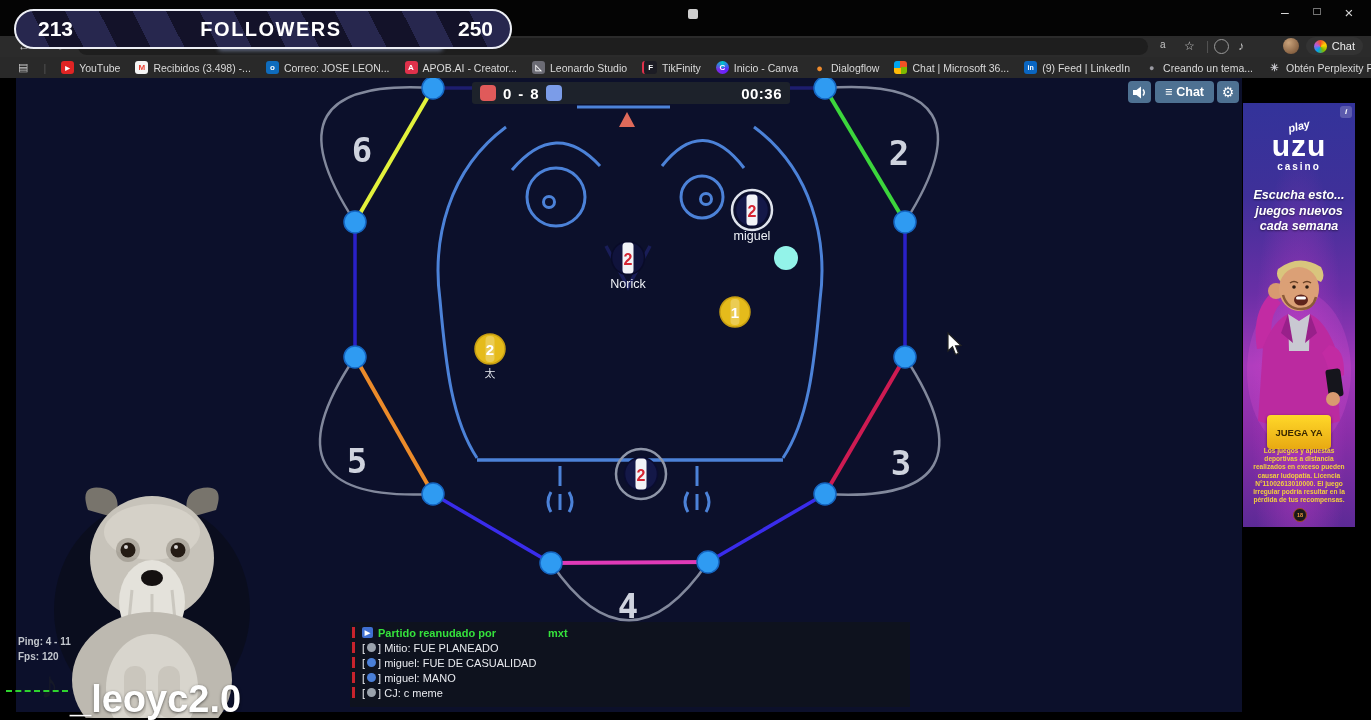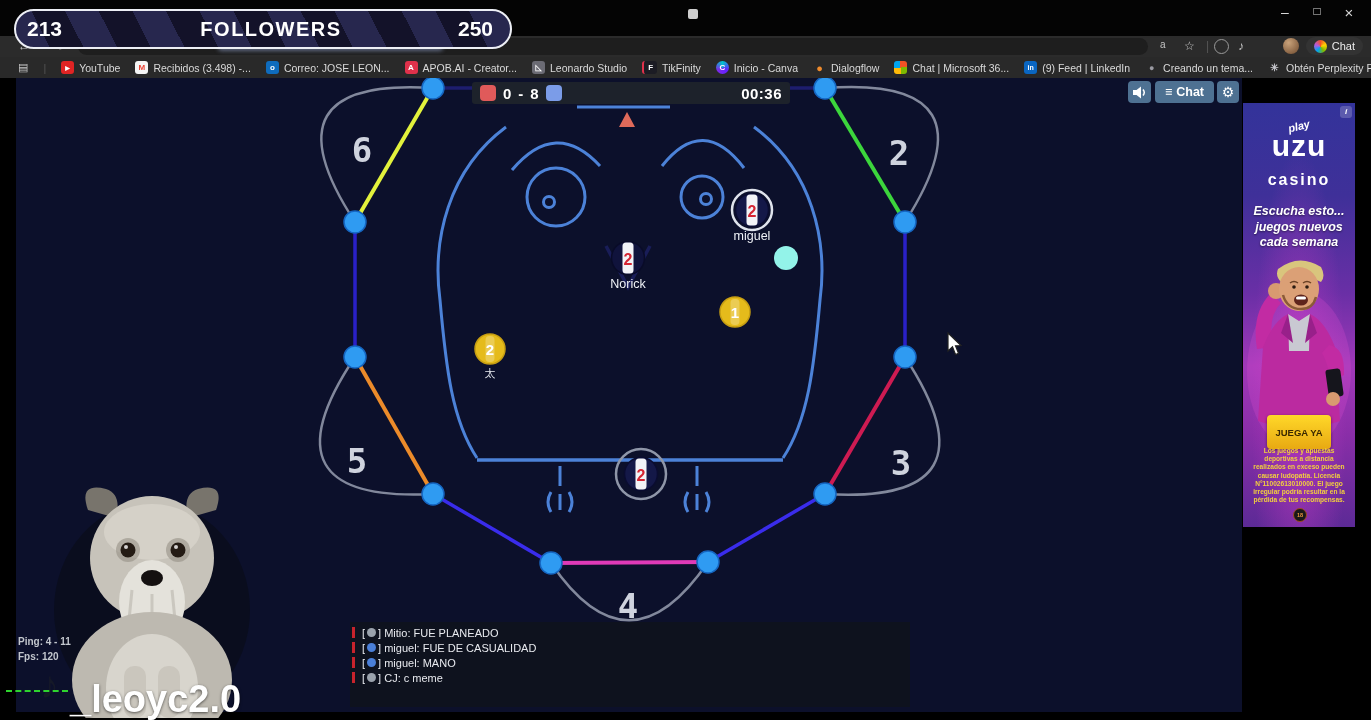--- a/index.html
+++ b/index.html
@@ -28,21 +28,21 @@
                 font-size:10.5px;color:#d9d9d9;overflow:hidden;}
   .bm{display:flex;align-items:center;gap:5px;flex:0 0 auto;}
   .fav{width:13px;height:13px;border-radius:3px;display:flex;align-items:center;justify-content:center;
        font-size:8px;font-weight:bold;color:#fff;flex:0 0 auto;}
   .bmdiv{color:#555;}
 
   
   #followers{left:14px;top:9px;width:494px;height:36px;border:2px solid #edeff5;border-radius:21px;
              background:repeating-linear-gradient(63deg,#27274e 0 30px,#131229 30px 60px);
              z-index:10;display:flex;align-items:center;color:#fff;font-weight:bold;}
-  #followers .cur{margin-left:11px;font-size:21px;}
+  #followers .cur{margin-left:22px;font-size:21px;}
   #followers .lbl{position:absolute;left:16px;right:0;text-align:center;font-size:20px;letter-spacing:1.5px;}
   #followers .goal{margin-left:auto;margin-right:17px;font-size:21px;}
 
   
   #gamebg{left:16px;top:78px;width:1226px;height:634px;background:#0c102b;z-index:1;}
   #field{left:16px;top:78px;width:1226px;height:634px;z-index:2;}
   #scorebar{left:472px;top:82px;width:318px;height:22px;background:#1d222b;border-radius:3px;z-index:3;
             display:flex;align-items:center;gap:7px;padding:0 8px;box-sizing:border-box;
             color:#fff;font-weight:bold;font-size:15px;}
   .teamchip{width:16px;height:16px;border-radius:4px;}
@@ -81,21 +81,21 @@
         radial-gradient(circle at 55% 70%,rgba(255,160,240,.28) 0 2px,transparent 3px),
         radial-gradient(ellipse at 50% 72%,rgba(210,60,200,.55),transparent 60%),
         linear-gradient(180deg,#33339a 0%,#3f3099 22%,#6a2fa6 45%,#a038b8 62%,#8a2ea8 78%,#5c2a96 100%);
       color:#fff;text-align:center;}
   #adinfo{position:absolute;right:3px;top:3px;width:12px;height:12px;border-radius:3px;
           background:rgba(255,255,255,.2);font-size:8px;line-height:12px;color:#fff;
           font-style:italic;font-weight:bold;}
   #brand{margin-top:14px;line-height:1;}
   #brand .play{display:inline-block;transform:rotate(-14deg);font-weight:bold;font-style:italic;font-size:11px;}
   #brand .uzu{font-size:30px;font-weight:bold;letter-spacing:1px;margin-top:-2px;}
-  #brand .casino{font-size:16px;letter-spacing:2px;font-weight:bold;margin-top:11px;}
+  #brand .casino{font-size:10px;letter-spacing:2px;font-weight:bold;margin-top:1px;}
   #headline{margin-top:16px;font-weight:bold;font-style:italic;font-size:12.5px;line-height:1.25;
             text-shadow:0 1px 2px rgba(0,0,0,.5);}
   #adman{position:absolute;left:0;top:148px;width:112px;height:215px;}
   #ctabtn{position:absolute;left:24px;top:312px;width:64px;height:34px;border-radius:4px;
           background:linear-gradient(180deg,#ffd829,#e8a912);color:#3a2800;font-size:9.5px;
           font-weight:bold;display:flex;align-items:center;justify-content:center;
           box-shadow:0 1px 3px rgba(0,0,0,.5);}
   #disclaimer{position:absolute;left:7px;top:344px;width:98px;font-size:6.6px;line-height:8.2px;
               color:#f2cf3e;font-weight:bold;}
   #agebadge{position:absolute;left:50px;top:405px;width:12px;height:12px;border-radius:50%;
@@ -322,20 +322,25 @@
 </div>
 <div id="menubtn" class="abs gbtn">
   <span>≡</span>
   <span>Chat</span>
 </div>
 <div id="gearbtn" class="abs gbtn">
   <span>⚙</span>
 </div>
 
 <div id="chatbox" class="abs">
+  <div class="cline sysline">
+    <span class="sysicon">▶</span>
+    <span>Partido reanudado por</span>
+    <span class="actor">mxt</span>
+  </div>
   <div class="cline">
     <span>[</span>
     <span class="cdot" style="background: rgb(154, 162, 172);"></span>
     <span>]</span>&nbsp;
     <span>Mitio: FUE PLANEADO</span>
   </div>
   <div class="cline">
     <span>[</span>
     <span class="cdot" style="background: rgb(74, 127, 216);"></span>
     <span>]</span>&nbsp;

